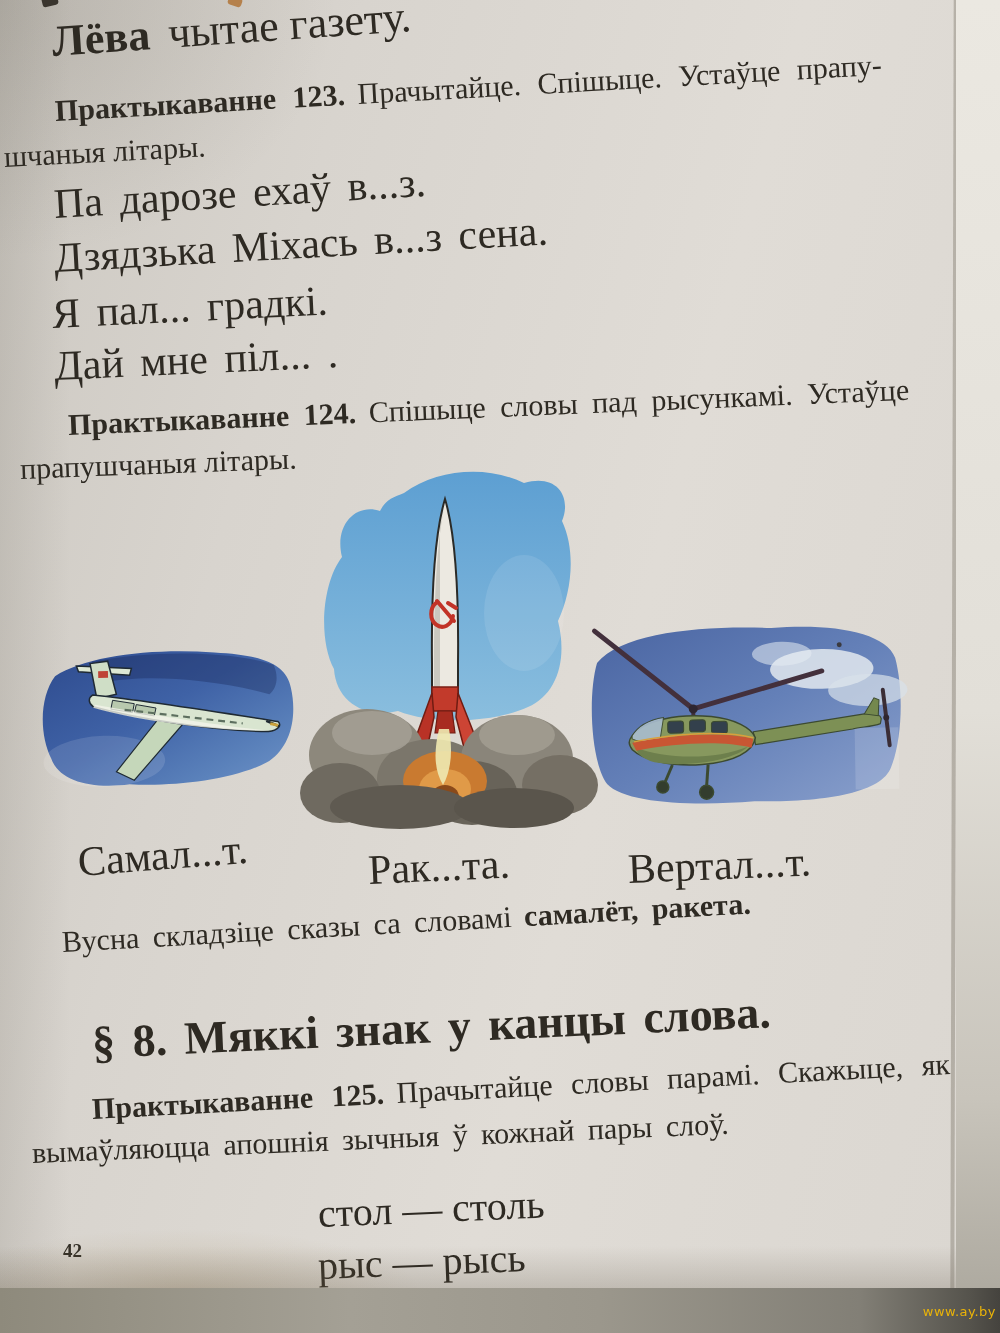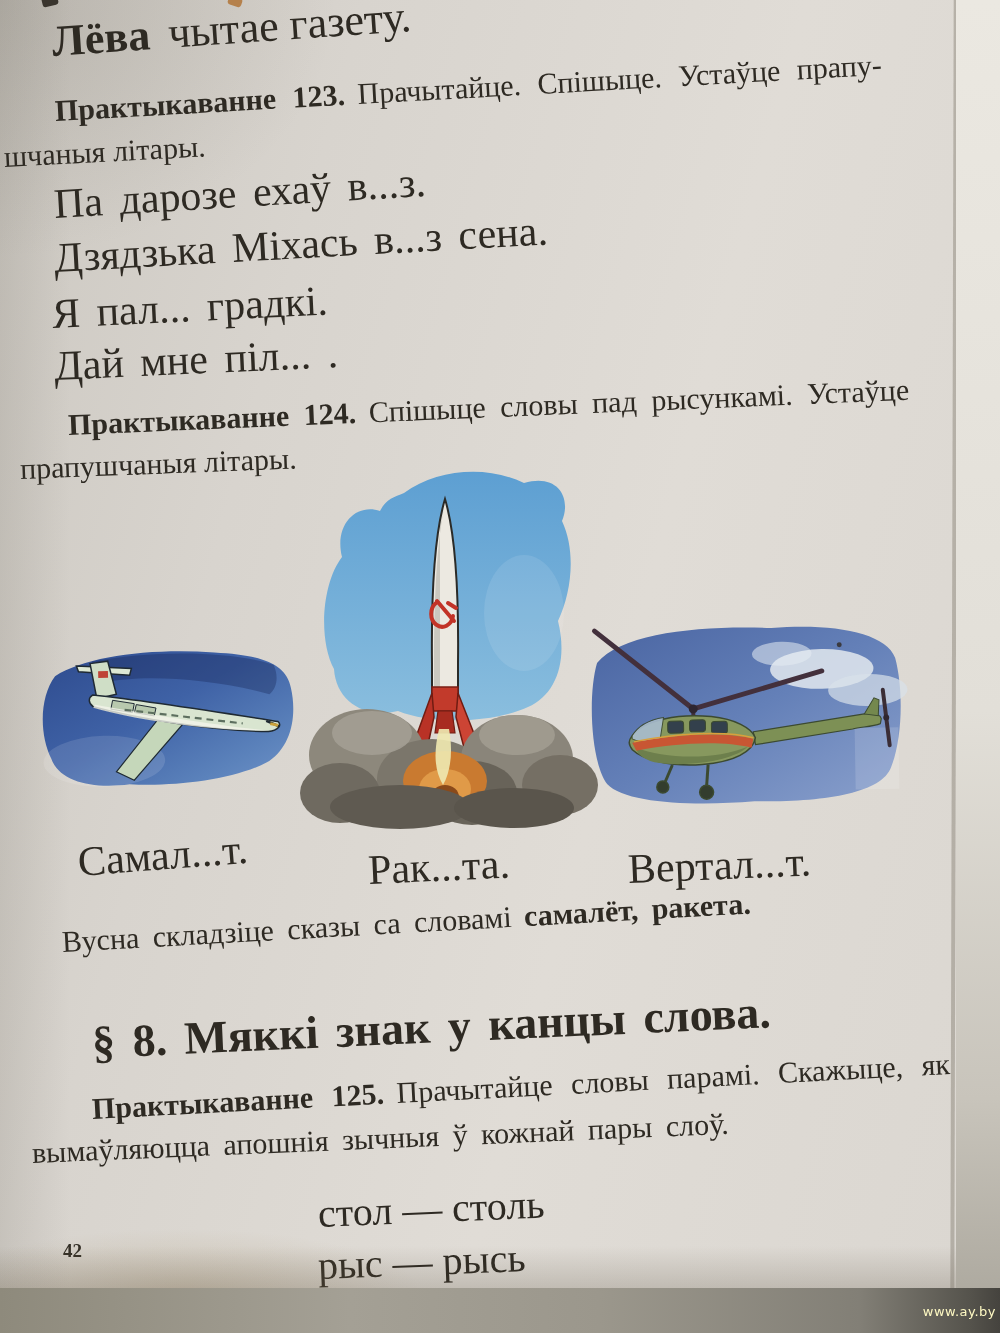--- a/index.html
+++ b/index.html
@@ -23,21 +23,21 @@
   #desk{position:absolute;left:0;top:1288px;width:1000px;height:45px;
         background:linear-gradient(90deg,#8e8a7c 0%,#a4a095 35%,#9b978c 60%,#827f76 86%,#55534c 97%,#45433e 100%);}
   
   .ln{position:absolute;white-space:nowrap;color:#2e2a23;transform-origin:0 50%;}
   .b{font-weight:700;}
   .gap{margin-left:.42em;}
   .sz30{font-size:30px;}
   .sz42{font-size:42px;}
   .frag{position:absolute;border-radius:3px;}
   #watermark{position:absolute;right:4px;top:1304px;font:13px "DejaVu Sans",sans-serif;
-        color:#fef9c3;letter-spacing:.5px;}
+        color:#eab308;letter-spacing:.5px;}
   svg{position:absolute;overflow:visible;}
 </style>
 </head>
 <body>
 
 <div id="photo">
   <div id="page">
     <div class="vig-tl"></div>
     <div class="vig-l"></div>
 

